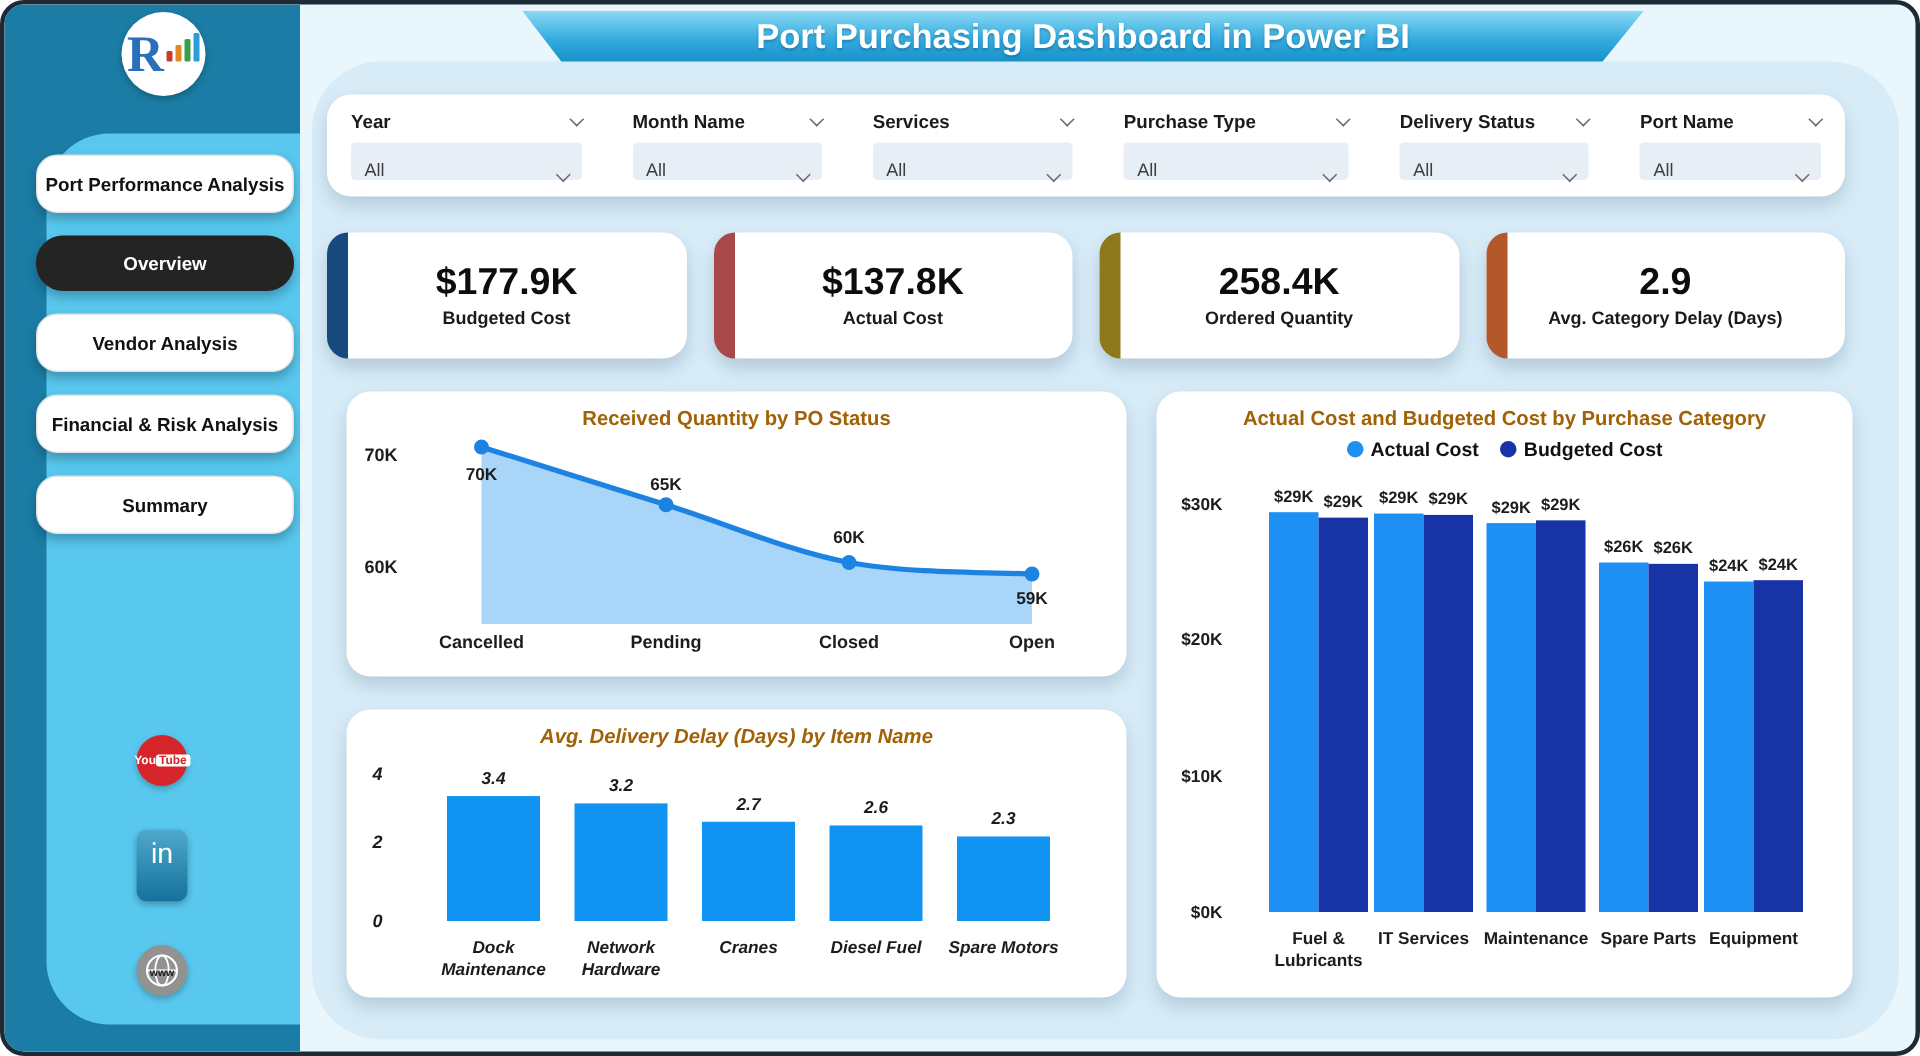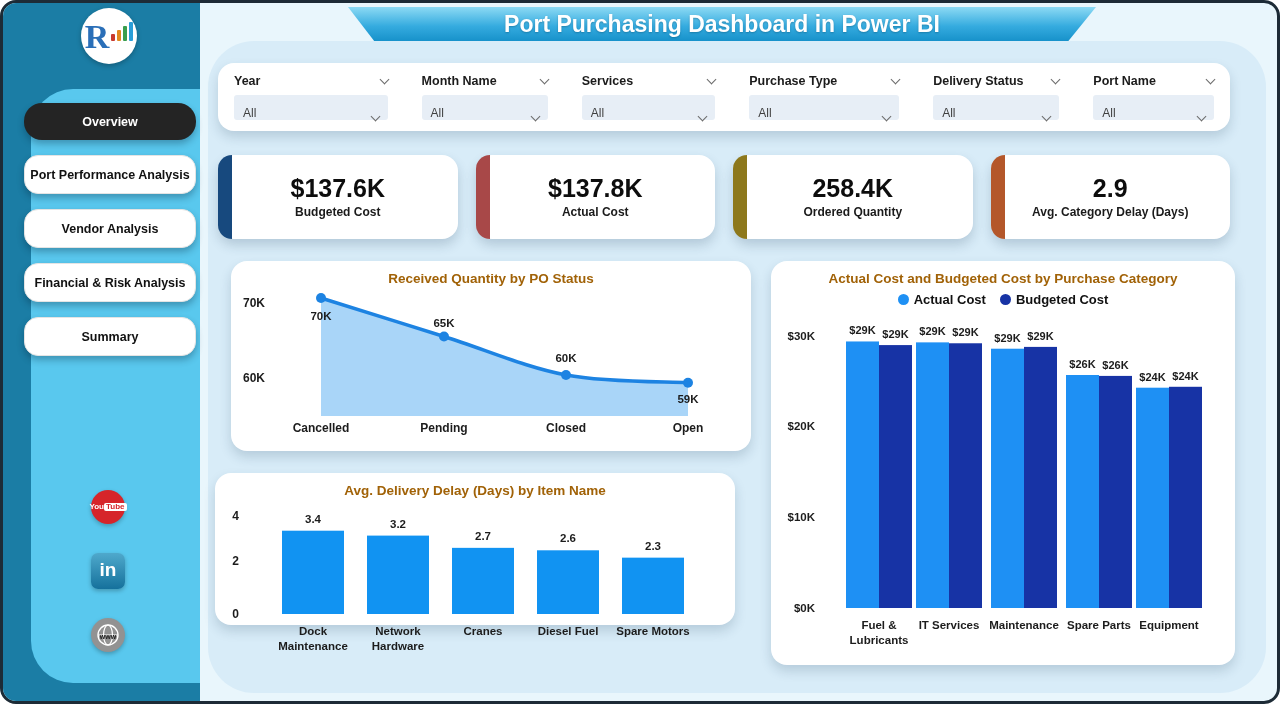--- a/index.html
+++ b/index.html
@@ -16,21 +16,21 @@
   .logo-bars i{display:block;width:4px;border-radius:1px;}
   .nav{position:absolute;left:21px;top:100px;width:172px;display:flex;flex-direction:column;gap:15px;}
   .nav-btn{height:37px;background:#fff;border-radius:14px;display:flex;align-items:center;justify-content:center;
     font-size:12.5px;font-weight:700;color:#111;box-shadow:0 4px 7px rgba(0,30,50,.3);cursor:pointer;border:1px solid #e4e4e4;}
   .nav-btn.active{background:#242424;color:#fff;border-radius:18px;border:none;}
   .social{position:absolute;left:88px;top:487px;display:flex;flex-direction:column;gap:29px;align-items:center;}
   .soc{width:34px;height:34px;display:flex;align-items:center;justify-content:center;cursor:pointer;box-shadow:0 2px 4px rgba(0,0,0,.25);}
   .soc.yt{background:#d6252a;border-radius:50%;flex-direction:row;line-height:1;}
   .soc.yt .l1{color:#fff;font-size:8px;font-weight:700;}
   .soc.yt .l2{background:#fff;color:#d6252a;font-size:8px;font-weight:700;padding:0 2px;border-radius:2px;}
-  .soc.li{background:linear-gradient(180deg,#4fa9cc,#15719c);border-radius:7px;color:#fff;font-weight:700;font-size:19px;padding-bottom:2px;}
+  .soc.li{background:linear-gradient(180deg,#4fa9cc,#15719c);border-radius:7px;color:#fff;font-weight:400;font-size:19px;padding-bottom:14px;}
   .soc.www{background:#929292;border-radius:50%;}
 
   
   .banner{position:absolute;left:345px;top:4px;width:748px;height:35px;
     background:linear-gradient(180deg,#8cdaf4 0%,#35abdf 55%,#1590c9 100%);
     clip-path:polygon(0 0,100% 0,96.2% 100%,3.6% 100%);
     display:flex;align-items:center;justify-content:center;}
   .banner span{color:#fff;font-size:23px;font-weight:700;text-shadow:0 1px 2px rgba(0,60,90,.35);}
 
   
@@ -50,21 +50,21 @@
 
   
   .kpi-row{position:absolute;left:215px;top:152px;width:1012px;height:84px;display:flex;gap:18px;}
   .kpi{position:relative;flex:1;background:#fff;border-radius:16px;box-shadow:0 6px 12px rgba(30,60,90,.2);display:flex;flex-direction:column;align-items:center;justify-content:center;}
   .kpi-accent{position:absolute;left:0;top:0;bottom:0;width:14px;border-radius:16px 0 0 16px;}
   .kpi-value{font-size:25px;font-weight:700;color:#0d0d0d;line-height:1.05;}
   .kpi-label{font-size:12px;font-weight:700;color:#1a1a1a;margin-top:3px;}
 
   
   .card-line{left:228px;top:258px;width:520px;height:190px;}
-  .card-bar{left:212px;top:470px;width:520px;height:152px;}
+  .card-bar{left:228px;top:470px;width:520px;height:192px;font-style:italic;}
   .card-grouped{left:768px;top:258px;width:464px;height:404px;}
   .chart-title{font-size:13.5px;font-weight:700;color:#a16207;text-align:center;padding-top:10px;}
   .legend{display:flex;justify-content:center;align-items:center;gap:14px;margin-top:4px;height:18px;}
   .legend-item{display:flex;align-items:center;gap:5px;}
   .legend-dot{width:11px;height:11px;border-radius:50%;}
   .legend-label{font-size:13px;font-weight:700;color:#111;}
   svg text{font-family:"Liberation Sans",sans-serif;font-weight:700;fill:#1c1c1c;}
 </style>
 </head>
 <body>
@@ -78,22 +78,22 @@
         <span class="logo-r">R</span>
         <span class="logo-bars">
           <i style="height:7px;background:#c93a2e"></i>
             <i style="height:11px;background:#e2891f"></i>
             <i style="height:15px;background:#3a9e4d"></i>
             <i style="height:19px;background:#2a9ed8"></i>
         </span>
       </div>
     </div>
     <div class="nav">
+      <div class="nav-btn">Port Performance Analysis</div>
       <div class="nav-btn active">Overview</div>
-      <div class="nav-btn">Port Performance Analysis</div>
       <div class="nav-btn">Vendor Analysis</div>
       <div class="nav-btn">Financial &amp; Risk Analysis</div>
       <div class="nav-btn">Summary</div>
     </div>
     <div class="social">
       <div class="soc yt">
         <span class="l1">You</span>
         <span class="l2">Tube</span>
       </div>
       <div class="soc li">in</div>
@@ -173,21 +173,21 @@
       <div class="f-select">
           <span class="f-value">All</span>
           <span class="chev"></span>
         </div>
     </div>
   </div>
 
   <div class="kpi-row">
     <div class="kpi">
       <div class="kpi-accent" style="background: rgb(23, 73, 126);"></div>
-      <div class="kpi-value">$137.6K</div>
+      <div class="kpi-value">$177.9K</div>
       <div class="kpi-label">Budgeted Cost</div>
     </div>
     <div class="kpi">
       <div class="kpi-accent" style="background: rgb(168, 72, 72);"></div>
       <div class="kpi-value">$137.8K</div>
       <div class="kpi-label">Actual Cost</div>
     </div>
     <div class="kpi">
       <div class="kpi-accent" style="background: rgb(141, 120, 28);"></div>
       <div class="kpi-value">258.4K</div>

